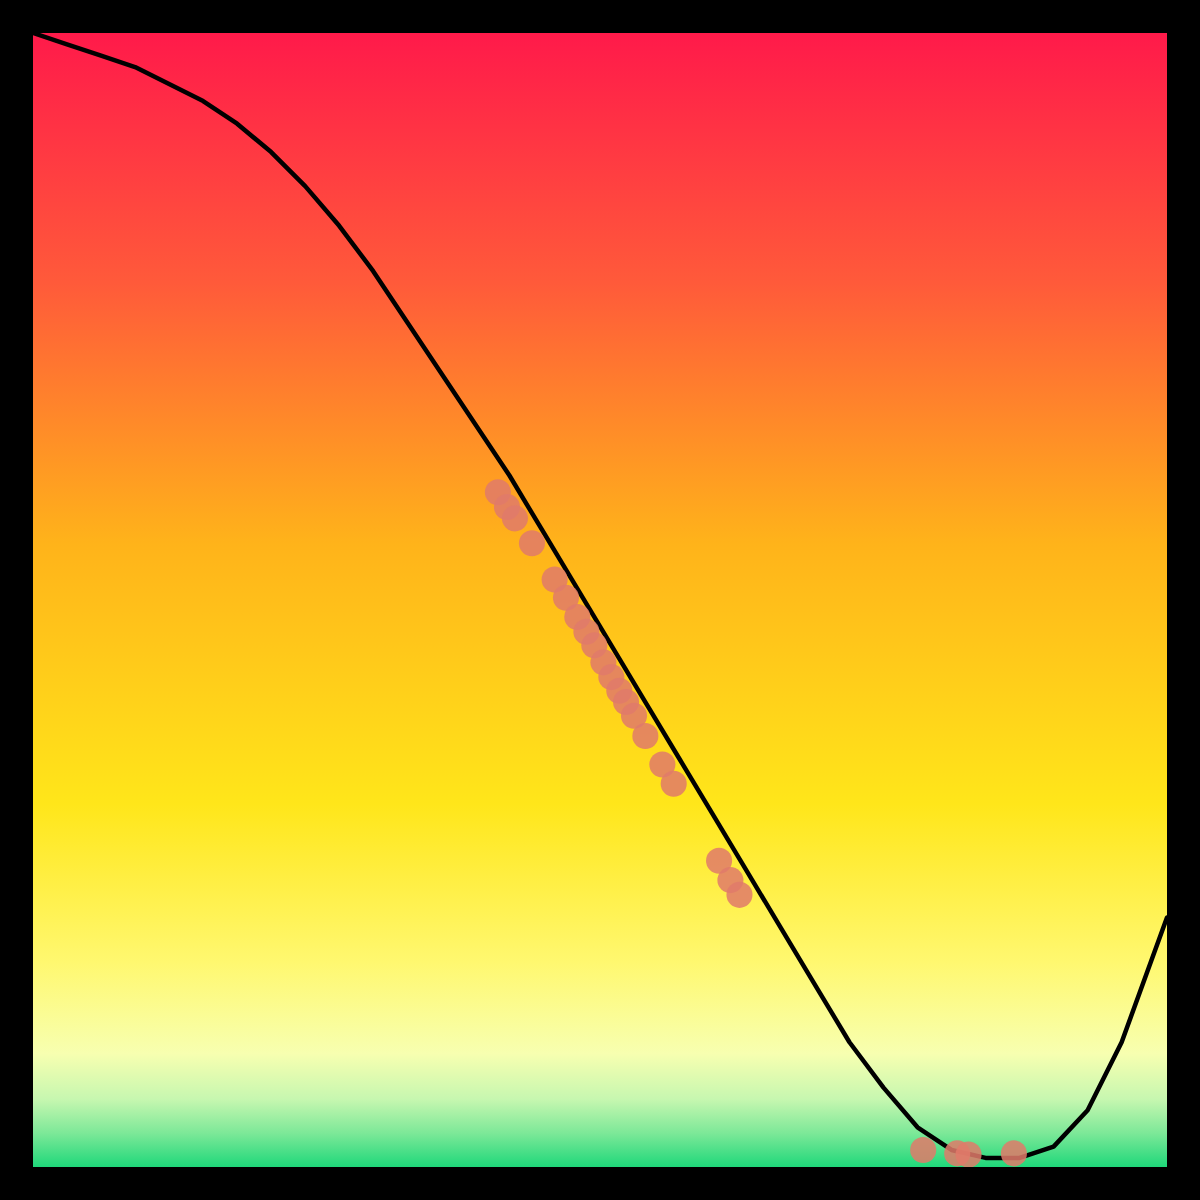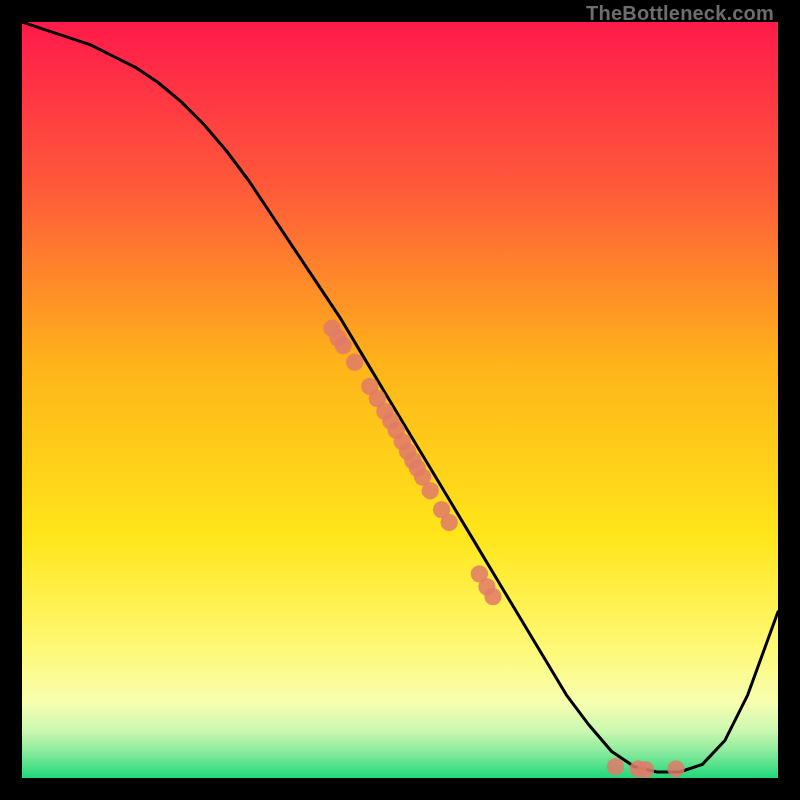--- a/index.html
+++ b/index.html
@@ -42,21 +42,20 @@
     inset: 0;
     width: 100%;
     height: 100%;
     overflow: visible;
   }
 </style>
 </head>
 <body>
 
 <div class="frame">
-  <div class="watermark">TheBottleneck.com</div>
   <div class="plot-area">
     <svg class="gradient-bg" viewBox="0 0 100 100" preserveAspectRatio="none" width="100%" height="100%">
       <defs>
         <linearGradient id="bg-grad" x1="0" y1="0" x2="0" y2="1">
             <stop offset="0.00%" stop-color="#ff1a4a"></stop>
             <stop offset="22.00%" stop-color="#ff5a3a"></stop>
             <stop offset="45.00%" stop-color="#ffb31a"></stop>
             <stop offset="68.00%" stop-color="#ffe61a"></stop>
             <stop offset="82.00%" stop-color="#fff870"></stop>
             <stop offset="90.00%" stop-color="#f7ffb0"></stop>

